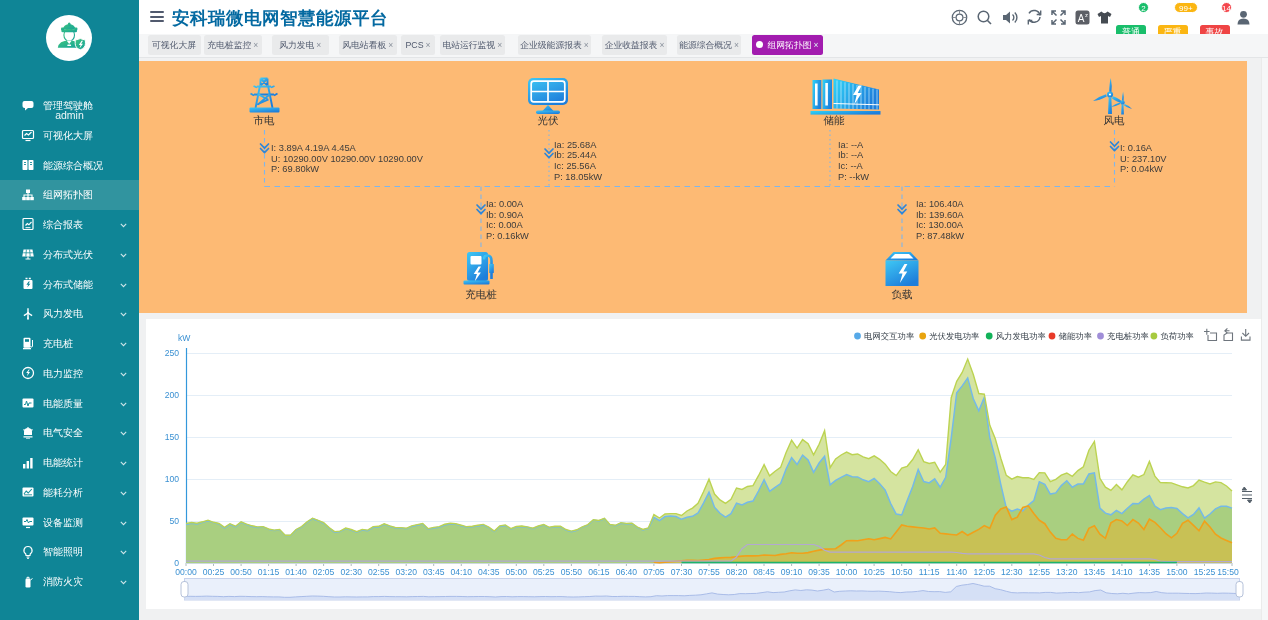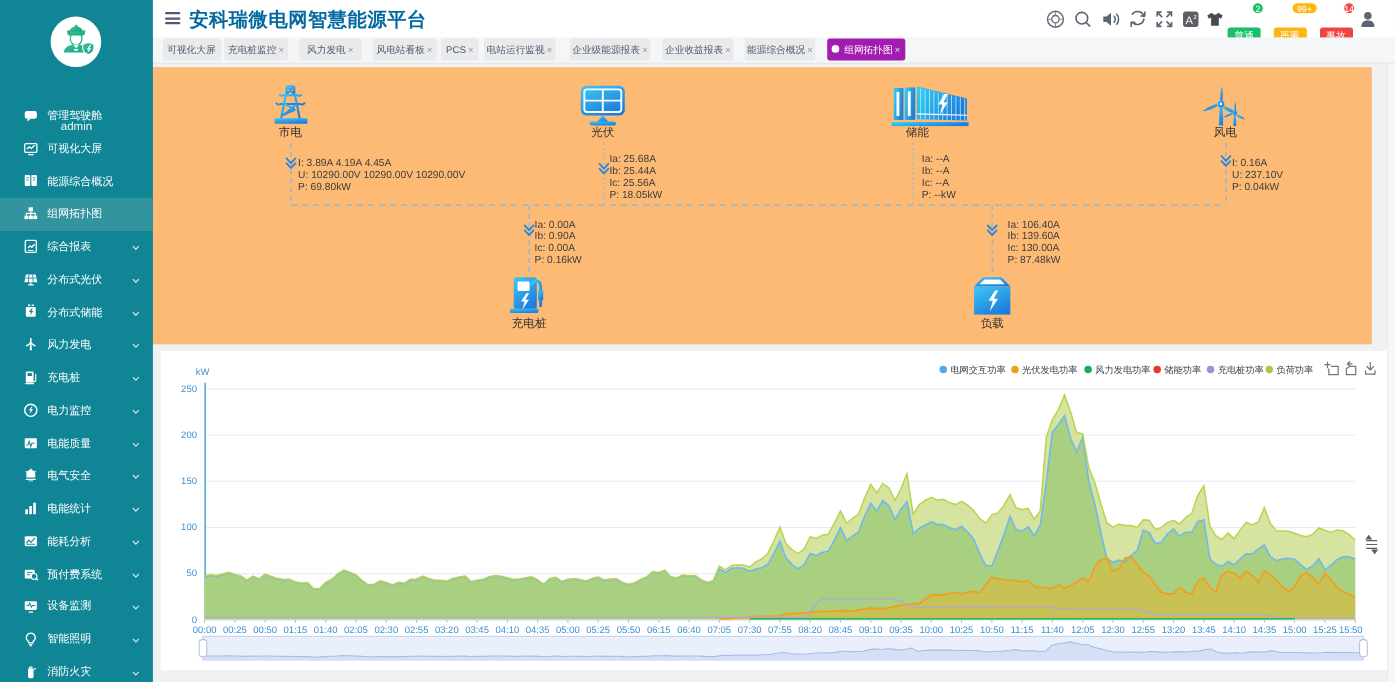--- a/index.html
+++ b/index.html
@@ -457,28 +457,20 @@
           <path d="M0.8,0.8 L3.5,3.6 L6.2,0.8" stroke="#cfe5e8" stroke-width="1.1" fill="none"></path>
         </svg></li>
 <li><svg class="mico" width="14" height="14" viewBox="0 0 14 14">
           <rect x="1.5" y="2.5" width="11" height="9" rx="1" fill="#fff"></rect>
           <path d="M3,9 l2.2,-3 l2,2 l3.6,-4" stroke="#1a8f9b" stroke-width="1.1" fill="none"></path>
           <path d="M3,9.8 h8" stroke="#1a8f9b" stroke-width="0.9"></path>
         </svg><span>能耗分析</span><svg class="chev" width="7" height="5" viewBox="0 0 7 5">
           <path d="M0.8,0.8 L3.5,3.6 L6.2,0.8" stroke="#cfe5e8" stroke-width="1.1" fill="none"></path>
         </svg></li>
 <li><svg class="mico" width="14" height="14" viewBox="0 0 14 14">
-          <rect x="1.5" y="3" width="9" height="8" rx="1" fill="#fff"></rect>
-          <path d="M3.5,5.5 h5 M3.5,7.5 h3" stroke="#1a8f9b" stroke-width="0.9"></path>
-          <circle cx="10" cy="9" r="2.6" fill="#0f8596" stroke="#fff" stroke-width="1"></circle>
-          <path d="M12,11 l1.5,1.5" stroke="#fff" stroke-width="1.3"></path>
-        </svg><span>预付费系统</span><svg class="chev" width="7" height="5" viewBox="0 0 7 5">
-          <path d="M0.8,0.8 L3.5,3.6 L6.2,0.8" stroke="#cfe5e8" stroke-width="1.1" fill="none"></path>
-        </svg></li>
-<li><svg class="mico" width="14" height="14" viewBox="0 0 14 14">
           <rect x="1.5" y="2.5" width="11" height="8" rx="1" fill="#fff"></rect>
           <path d="M3,6.5 h2 l1,-2 l1.5,3.5 l1,-1.5 h2.5" stroke="#1a8f9b" stroke-width="1" fill="none"></path>
           <path d="M5,12.5 h4" stroke="#fff" stroke-width="1.2"></path>
         </svg><span>设备监测</span><svg class="chev" width="7" height="5" viewBox="0 0 7 5">
           <path d="M0.8,0.8 L3.5,3.6 L6.2,0.8" stroke="#cfe5e8" stroke-width="1.1" fill="none"></path>
         </svg></li>
 <li><svg class="mico" width="14" height="14" viewBox="0 0 14 14">
           <path d="M7,1.5 a4,4 0 0 1 2.3,7.3 l-0.3,1.7 h-4 l-0.3,-1.7 a4,4 0 0 1 2.3,-7.3 z" fill="none" stroke="#fff" stroke-width="1.2"></path>
           <path d="M5.5,12 h3 M6,13.3 h2" stroke="#fff" stroke-width="1"></path>
         </svg><span>智能照明</span><svg class="chev" width="7" height="5" viewBox="0 0 7 5">

